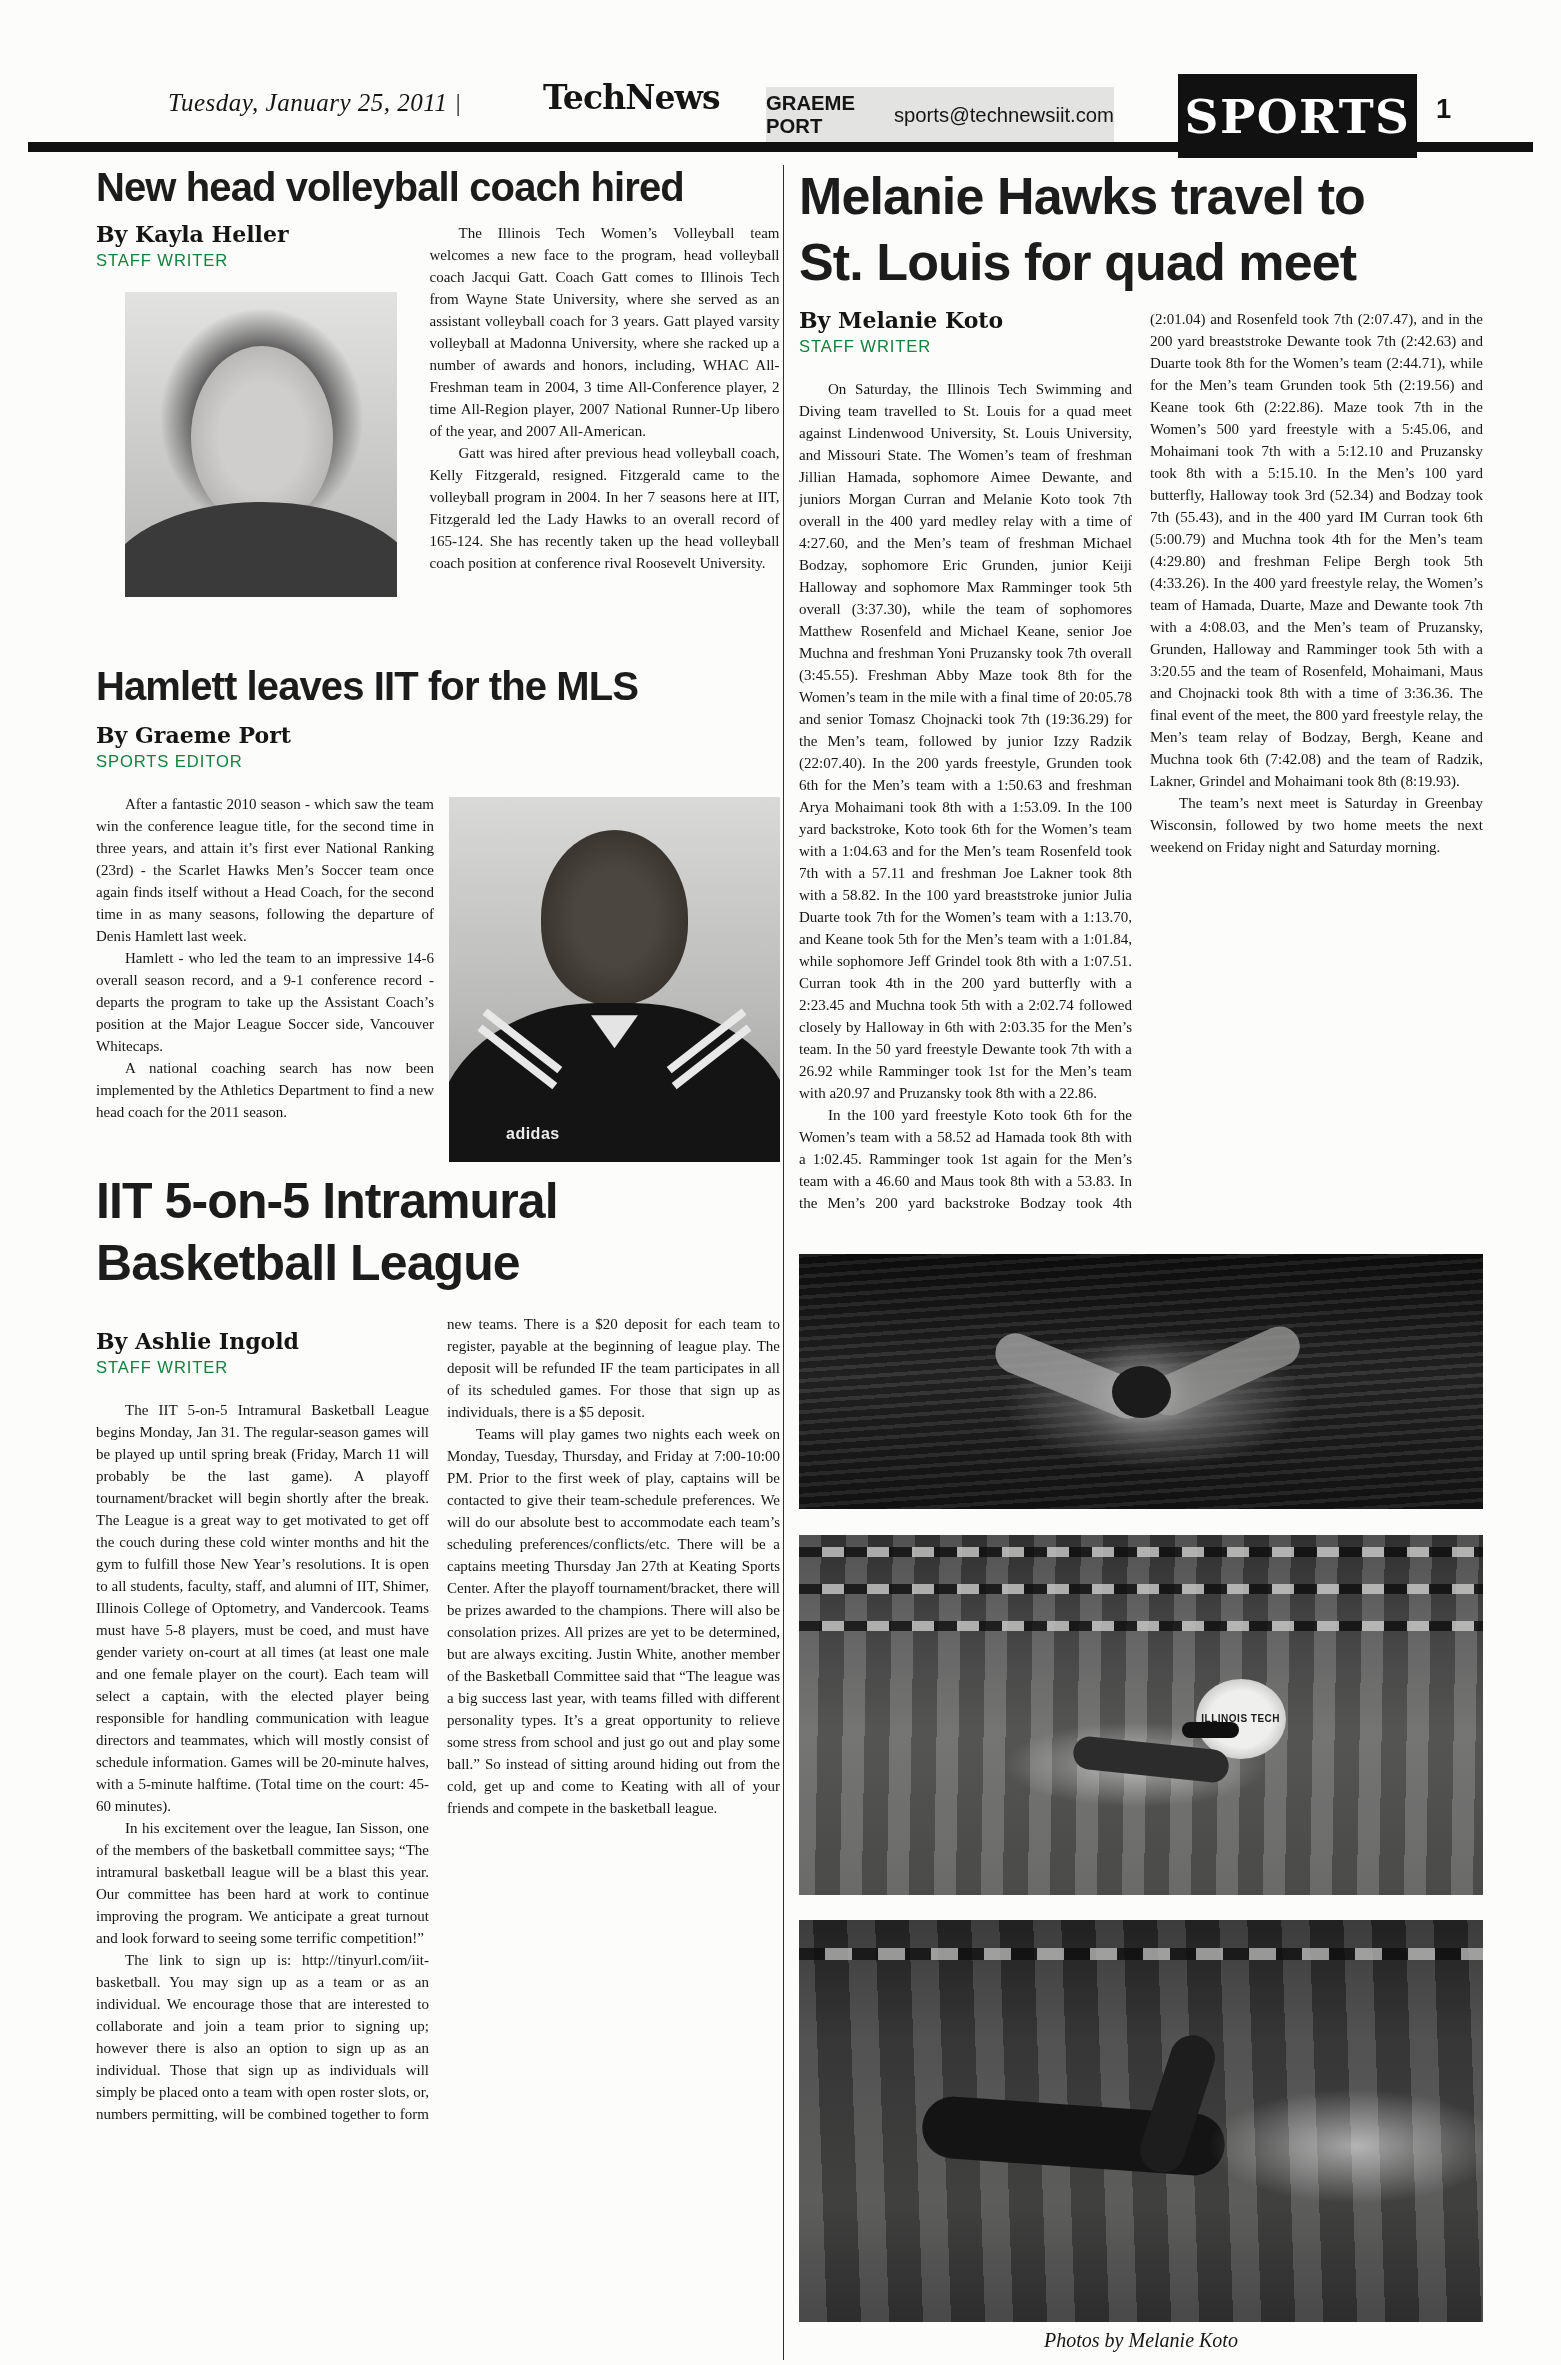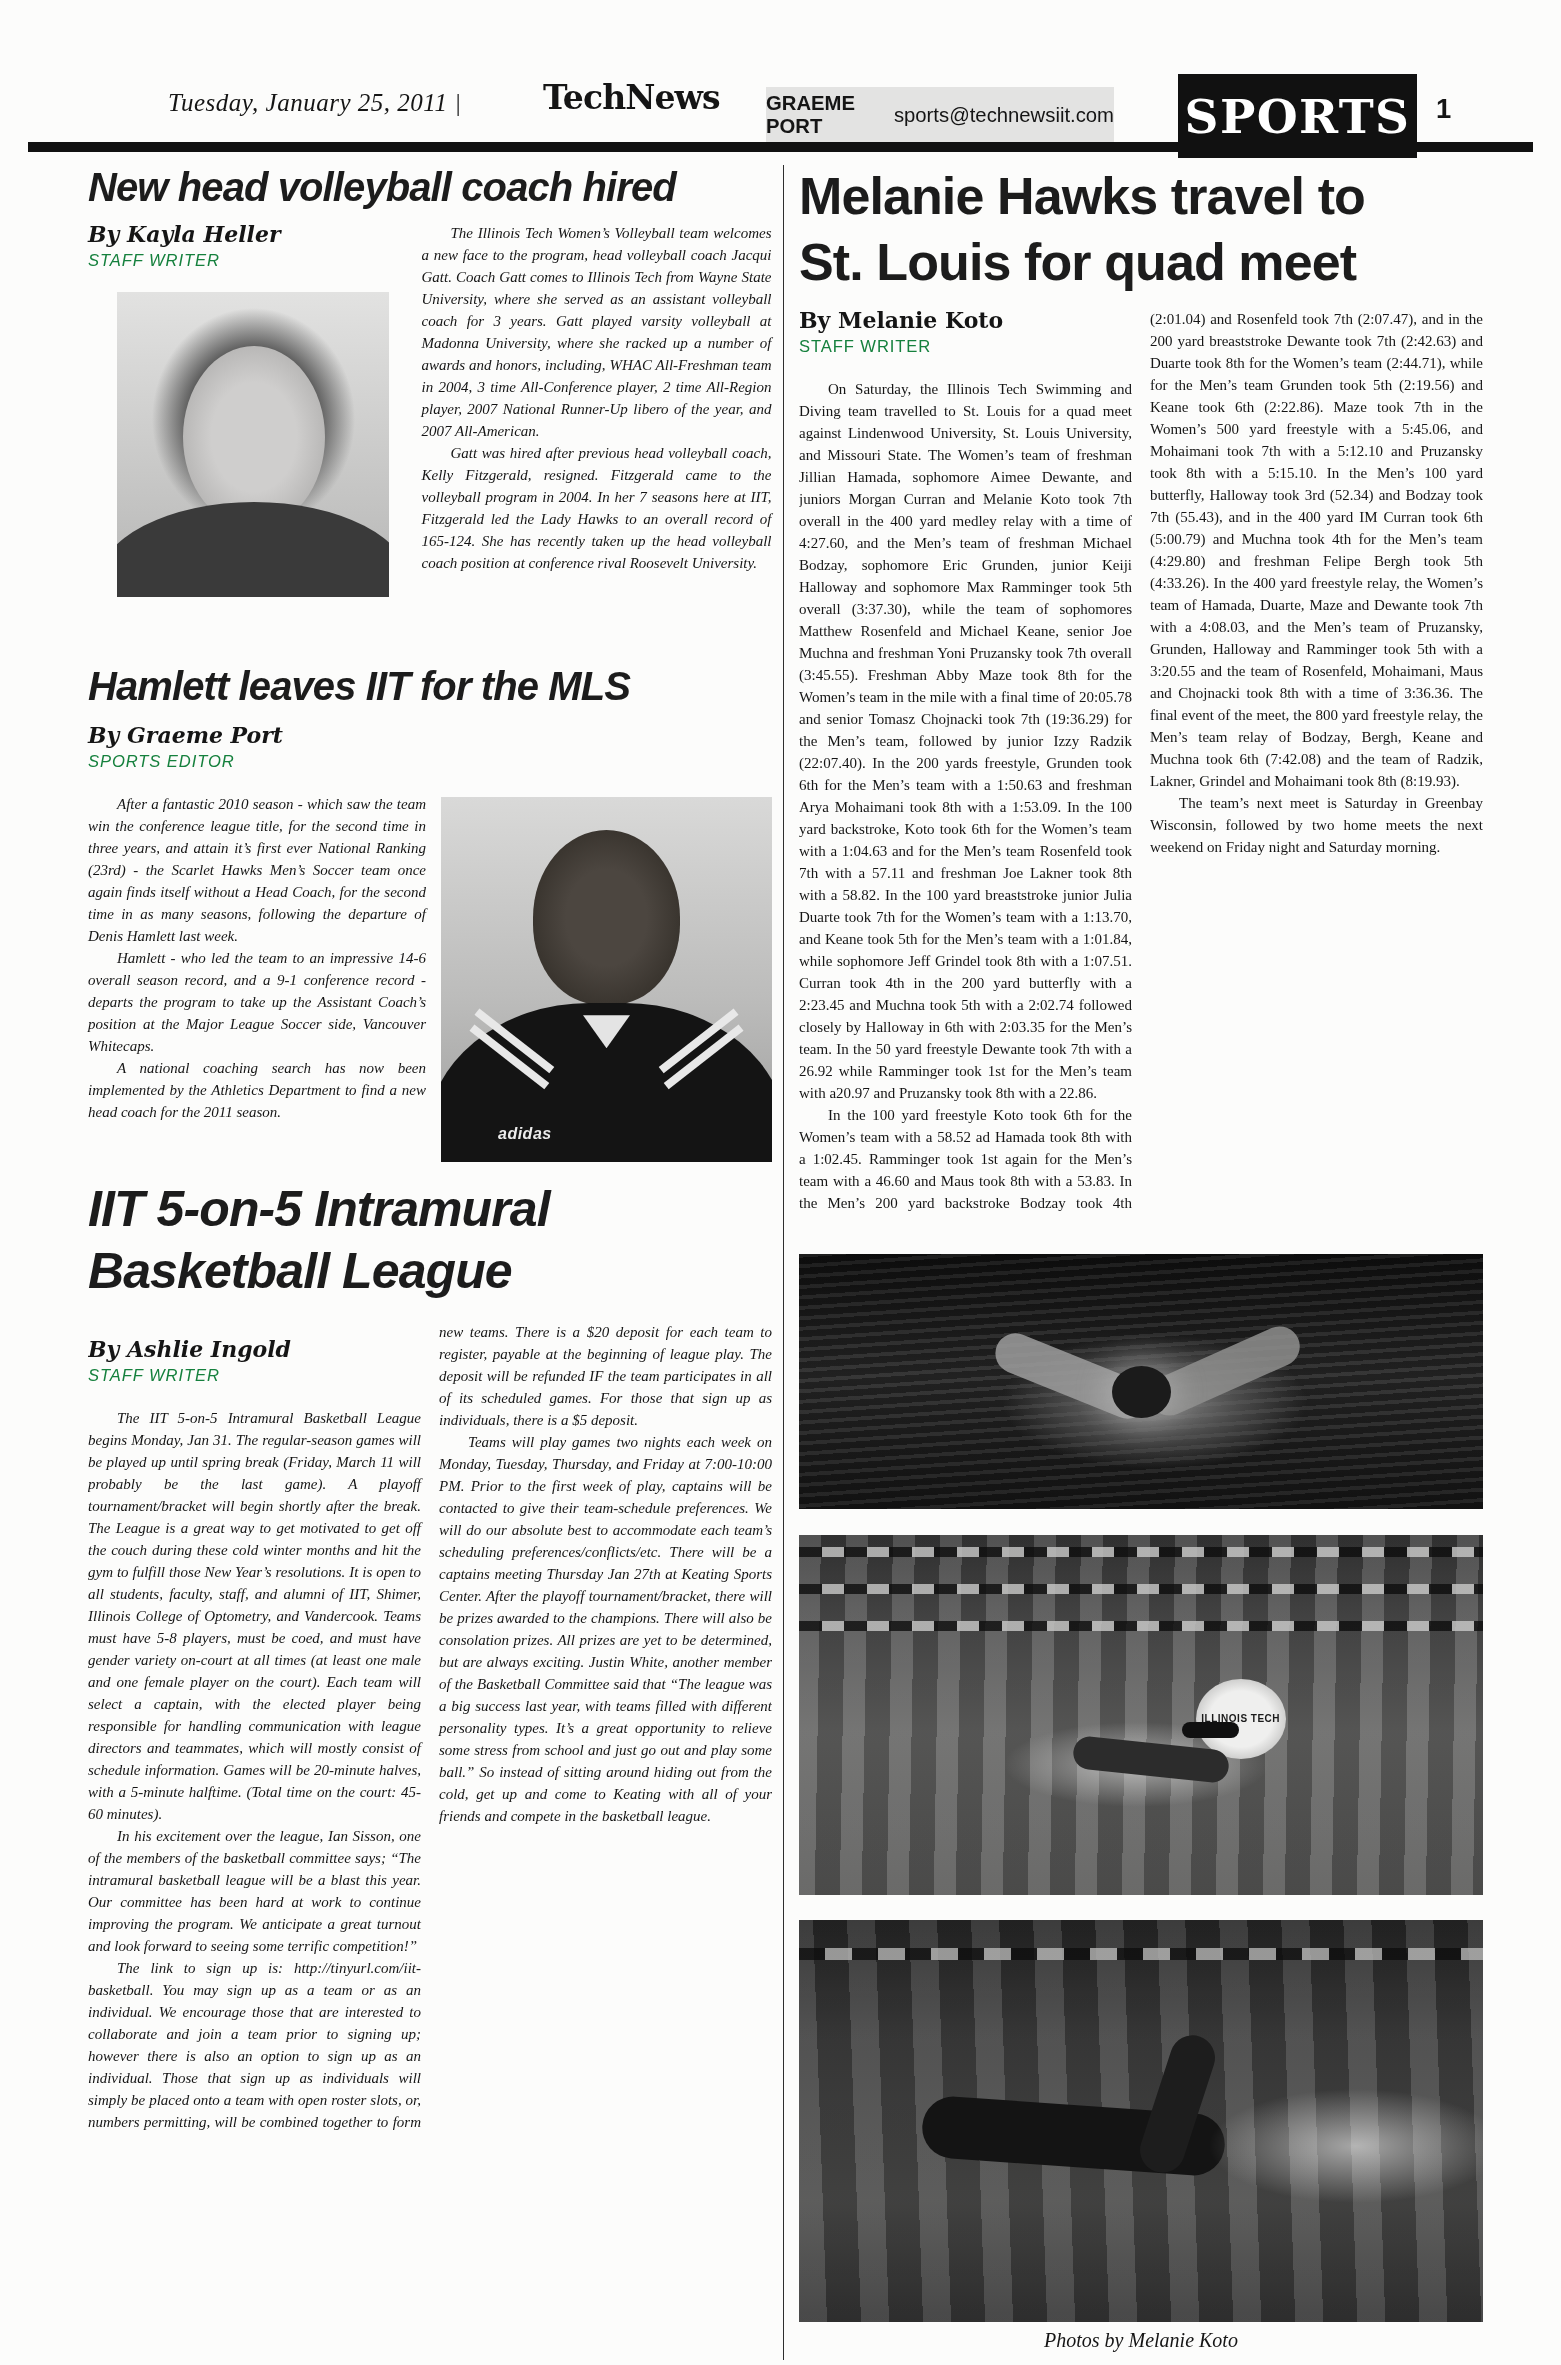--- a/index.html
+++ b/index.html
@@ -29,21 +29,21 @@
     color:#fff; display:flex; align-items:center; justify-content:center;
     font-family:"DejaVu Serif", serif; font-weight:bold; font-size:47px; letter-spacing:1.4px;
   }
   .page-number {
     position:absolute; left:1436px; top:93px;
     font-family:"Liberation Sans", sans-serif; font-weight:bold; font-size:27.4px;
   }
   .divider-v { position:absolute; left:783px; top:165px; height:2195px; width:1.4px; background:#2e2e2e; }
 
   
-  .col-left  { position:absolute; left:88px;  top:163px; width:684px;font-style:italic; }
+  .col-left  { position:absolute; left:96px;  top:163px; width:684px; }
   .col-right { position:absolute; left:799px; top:163px; width:684px; }
 
   .headline {
     font-family:"Liberation Sans", sans-serif; font-weight:600; color:#1c1c1c;
     letter-spacing:-0.9px; margin:0;
   }
   .a1 .headline { font-size:40px; line-height:49px; }
   .a2 .headline { font-size:40px; line-height:49px; }
   .headline-lines div { font-family:"Liberation Sans", sans-serif; font-weight:600; color:#1c1c1c; letter-spacing:-0.9px; }
   .a3 .headline-lines div { font-size:50px; line-height:62px; }
@@ -90,21 +90,21 @@
   .stripe-l1 { left:26px;  bottom:118px; transform:rotate(38deg); }
   .stripe-l2 { left:21px;  bottom:102px; transform:rotate(38deg); }
   .stripe-r1 { right:26px; bottom:118px; transform:rotate(-38deg); }
   .stripe-r2 { right:21px; bottom:102px; transform:rotate(-38deg); }
   .jacket-text { position:absolute; left:57px; bottom:19px; color:#ececec;
     font-family:"Liberation Sans", sans-serif; font-weight:bold; font-size:16px; letter-spacing:0.5px; }
   .jacket-collar { position:absolute; left:142px; bottom:114px; width:47px; height:33px; background:#e4e4e4;
     clip-path:polygon(0 0,100% 0,50% 100%); }
 
   
-  .a3 { margin-top:16px; }
+  .a3 { margin-top:8px; }
   .a3-byline-gap { margin-top:16px; }
   .a3-body { margin-top:19px; column-count:2; column-gap:18px; column-fill:auto; height:833px; overflow:hidden; }
 
   
   .a4-body { margin-top:13.2px; column-count:2; column-gap:18px; column-fill:auto; height:927px; overflow:hidden; }
 
   
   .photo-strip { margin-top:19px; }
   .photo { position:relative; width:684px; overflow:hidden; }
   .photo + .photo { margin-top:25.5px; }

